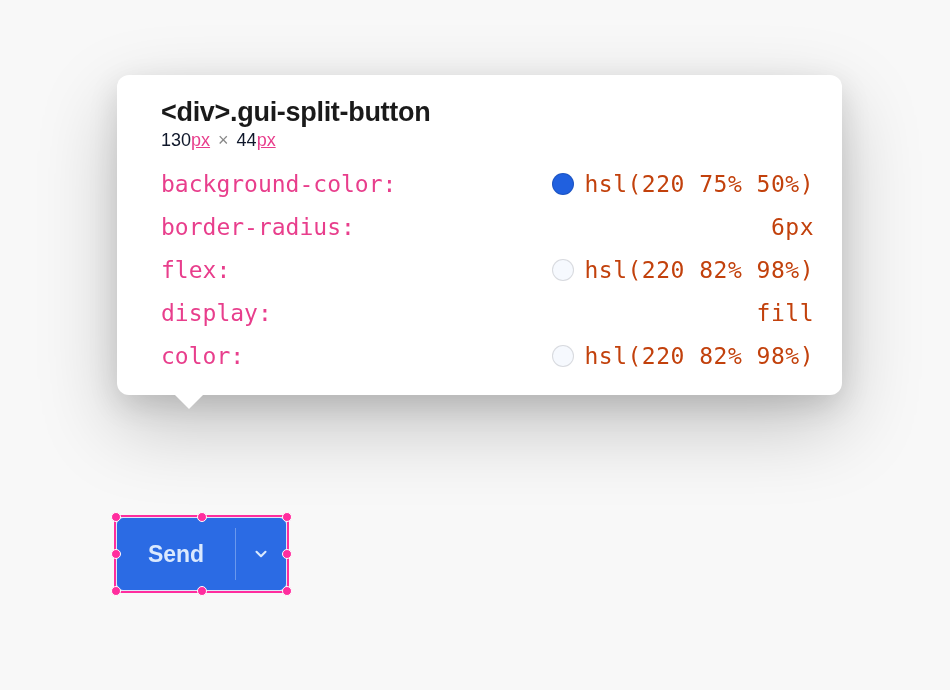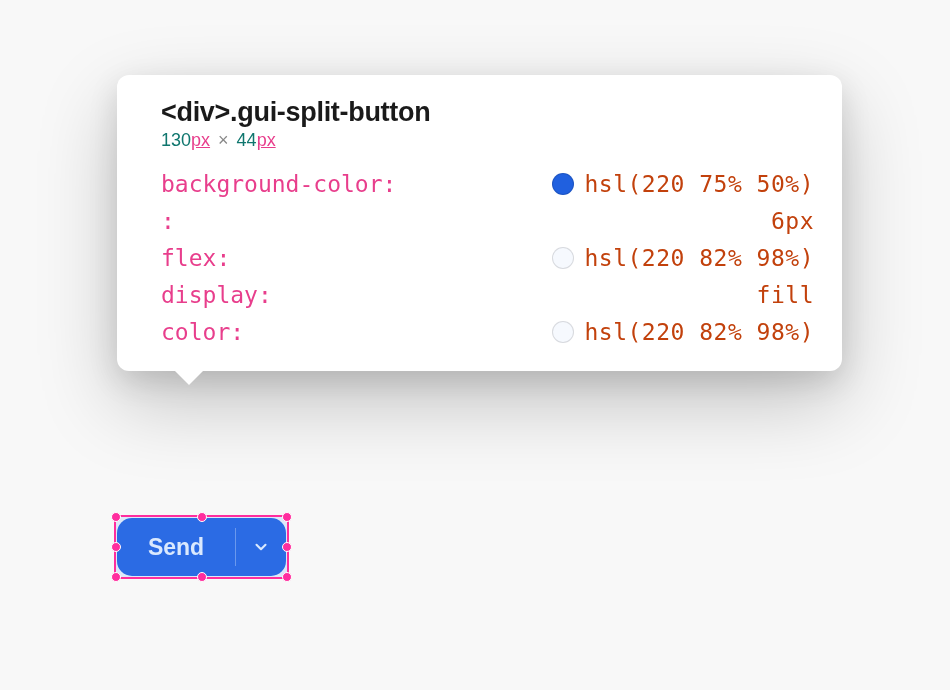--- a/index.html
+++ b/index.html
@@ -56,37 +56,37 @@
     }
     
     .dimensions {
       font-size: 18px;
       color: #707070;
       margin-top: 2px;
       margin-bottom: 20px;
     }
     
     .dim-num {
-      color: #0f766e;
+      color: #0f172a;
     }
     
     .dim-unit {
       color: #e83e8c;
       text-decoration: underline;
     }
     
     .dim-sep {
       color: #888;
       margin: 0 3px;
     }
     
     .props-list {
       display: flex;
       flex-direction: column;
-      gap: 11px;
+      gap: 17px;
     }
     
     .prop-row {
       display: flex;
       align-items: center;
       font-family: "SF Mono", "Menlo", "Consolas", monospace;
       font-size: 23px;
     }
     
     .prop-name {
@@ -120,23 +120,23 @@
     .split-button-wrap {
       position: absolute;
       top: 518px;
       left: 117px;
     }
     
     .split-button {
       display: flex;
       align-items: stretch;
       background: hsl(220 75% 50%);
-      border-radius: 15px;
+      border-radius: 6px;
       overflow: visible;
-      height: 58px;
+      height: 72px;
       width: 169px;
       position: relative;
     }
     
     .sb-main {
       display: flex;
       align-items: center;
       justify-content: center;
       padding: 0 20px;
       color: hsl(220 82% 98%);
@@ -221,20 +221,21 @@
 
   <div class="props-list" id="props-list">
   <div class="prop-row">
         <span class="prop-name">background-color</span>
         <span class="prop-colon">:</span>
         <span class="prop-spacer"></span>
         <span class="prop-swatch" style="background: rgb(32, 96, 223);"></span>
         <span class="prop-value">hsl(220 75% 50%)</span>
       </div>
       <div class="prop-row">
+        <span class="prop-name">border-radius</span>
         <span class="prop-colon">:</span>
         <span class="prop-spacer"></span>
         <span class="prop-value">6px</span>
       </div>
       <div class="prop-row">
         <span class="prop-name">flex</span>
         <span class="prop-colon">:</span>
         <span class="prop-spacer"></span>
         <span class="prop-swatch" style="background: rgb(246, 249, 254);"></span>
         <span class="prop-value">hsl(220 82% 98%)</span>

